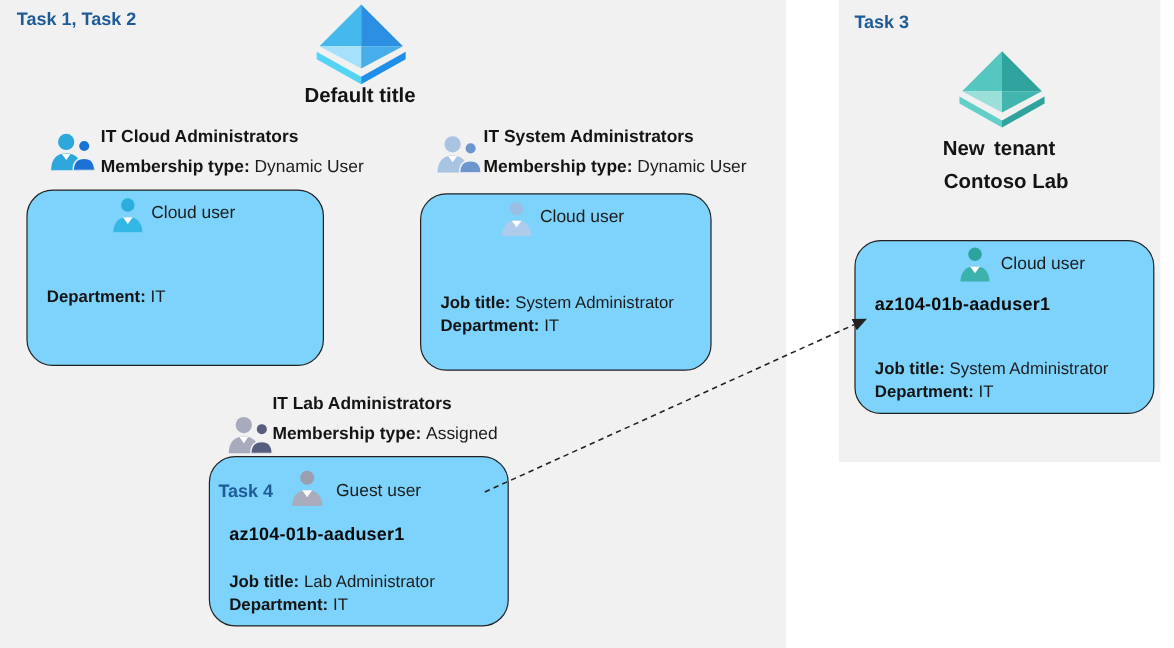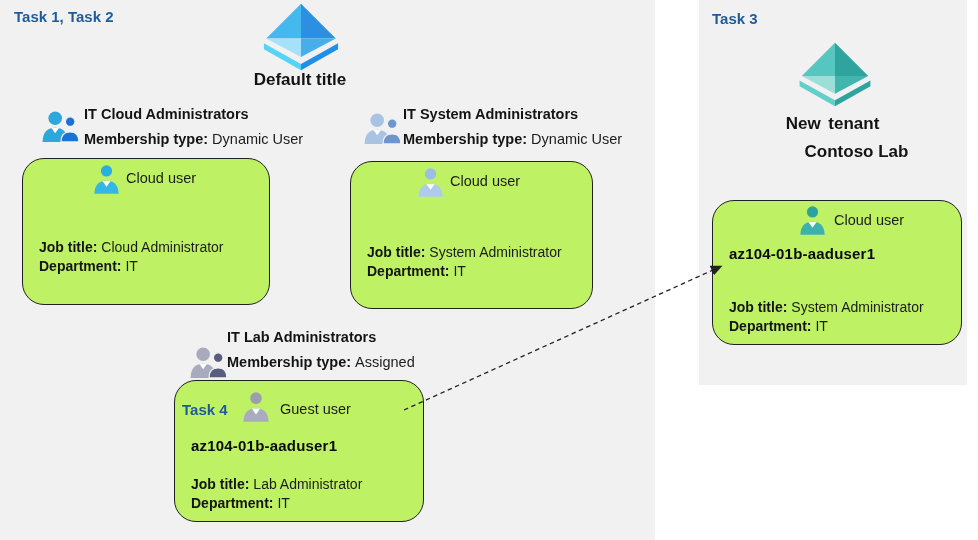--- a/index.html
+++ b/index.html
@@ -21,21 +21,21 @@
     text-align:center;white-space:nowrap;
   }
   .group-title{
     position:absolute;font-size:14.5px;font-weight:700;color:#141414;white-space:nowrap;
   }
   .membership{
     position:absolute;font-size:14.5px;color:#1c1c1c;white-space:nowrap;
   }
   .lbl{font-weight:700;color:#141414;margin-right:4px;}
   .card{
-    position:absolute;background:#bef264;border:1.4px solid #212121;
+    position:absolute;background:#7dd3fc;border:1.4px solid #212121;
     border-radius:22px;box-sizing:border-box;
   }
   .card-user-type{
     position:absolute;font-size:14.5px;color:#1c1c1c;white-space:nowrap;
   }
   .card-name{
     position:absolute;font-size:15px;font-weight:700;color:#0a0a0a;white-space:nowrap;letter-spacing:.2px;
   }
   .fields{position:absolute;font-size:14px;line-height:18.5px;white-space:nowrap;}
   .task-inline{font-size:15px;font-weight:700;color:#1f5c97;position:absolute;white-space:nowrap;}
@@ -82,21 +82,20 @@
 <div class="card" style="left:22px;top:158px;width:248px;height:147px;">
   <div class="abs" style="left:70px;top:5px;">
     <svg width="27" height="30" viewBox="0 0 24 26">
       <circle cx="12" cy="5.8" r="5" fill="#29aede"></circle>
       <path d="M1.2,26 C1.5,18.2 5.5,14.6 12,14.6 C18.5,14.6 22.5,18.2 22.8,26 Z" fill="#33b7e4"></path>
       <path d="M8.4,14.8 L12,19.8 L15.6,14.8 Z" fill="#ffffff"></path>
     </svg>
   </div>
   <div class="card-user-type" style="left:103px;top:11px;">Cloud user</div>
   <div class="fields" style="left:16px;top:79px;">
-    <div><span class="lbl">Job title:</span><span>Cloud Administrator</span></div>
     <div><span class="lbl">Department:</span><span>IT</span></div>
   </div>
 </div>
 
 <div class="abs" style="left:364px;top:113px;">
   <svg width="37" height="31" viewBox="0 0 38 32">
     <path d="M0.5,32 C0.5,21.5 6,17.2 13.5,17.2 C21,17.2 26.5,21.5 26.5,32 Z" fill="#a9c3e3"></path>
     <path d="M9.6,17.6 L13.5,23 L17.4,17.6 Z" fill="#ffffff"></path>
     <circle cx="13.5" cy="7.5" r="7" fill="#a9c3e3"></circle>
     <path d="M19.5,32 C19.5,24.5 23,21.6 29,21.6 C35,21.6 38,24.8 38,32 Z" fill="#6e96ce" stroke="#f1f1f2" stroke-width="1.3"></path>
@@ -161,21 +160,21 @@
     <polygon points="50,1 5,46 50,46" fill="#56c6c0"></polygon>
     <polygon points="50,1 95,46 50,46" fill="#2fa49e"></polygon>
     <polygon points="5,46 50,70 50,46" fill="#9bdfd9"></polygon>
     <polygon points="95,46 50,70 50,46" fill="#41b5ae"></polygon>
     <polygon points="2,52 50,79 50,87 2,60" fill="#63cfc9"></polygon>
     <polygon points="98,52 50,79 50,87 98,60" fill="#2fa49e"></polygon>
   </svg>
 </div>
 
 <div class="tenant-title" style="left:715px;top:114px;width:235px;word-spacing:3px;">New tenant</div>
-<div class="tenant-title" style="left:739px;top:142px;width:235px;">Contoso Lab</div>
+<div class="tenant-title" style="left:721px;top:142px;width:235px;">Contoso Lab</div>
 
 <div class="card" style="left:712px;top:200px;width:250px;height:145px;">
   <div class="abs" style="left:86px;top:4px;">
     <svg width="27" height="30" viewBox="0 0 24 26">
       <circle cx="12" cy="5.8" r="5" fill="#2da39e"></circle>
       <path d="M1.2,26 C1.5,18.2 5.5,14.6 12,14.6 C18.5,14.6 22.5,18.2 22.8,26 Z" fill="#3bb2ac"></path>
       <path d="M8.4,14.8 L12,19.8 L15.6,14.8 Z" fill="#ffffff"></path>
     </svg>
   </div>
   <div class="card-user-type" style="left:121px;top:11px;">Cloud user</div>

